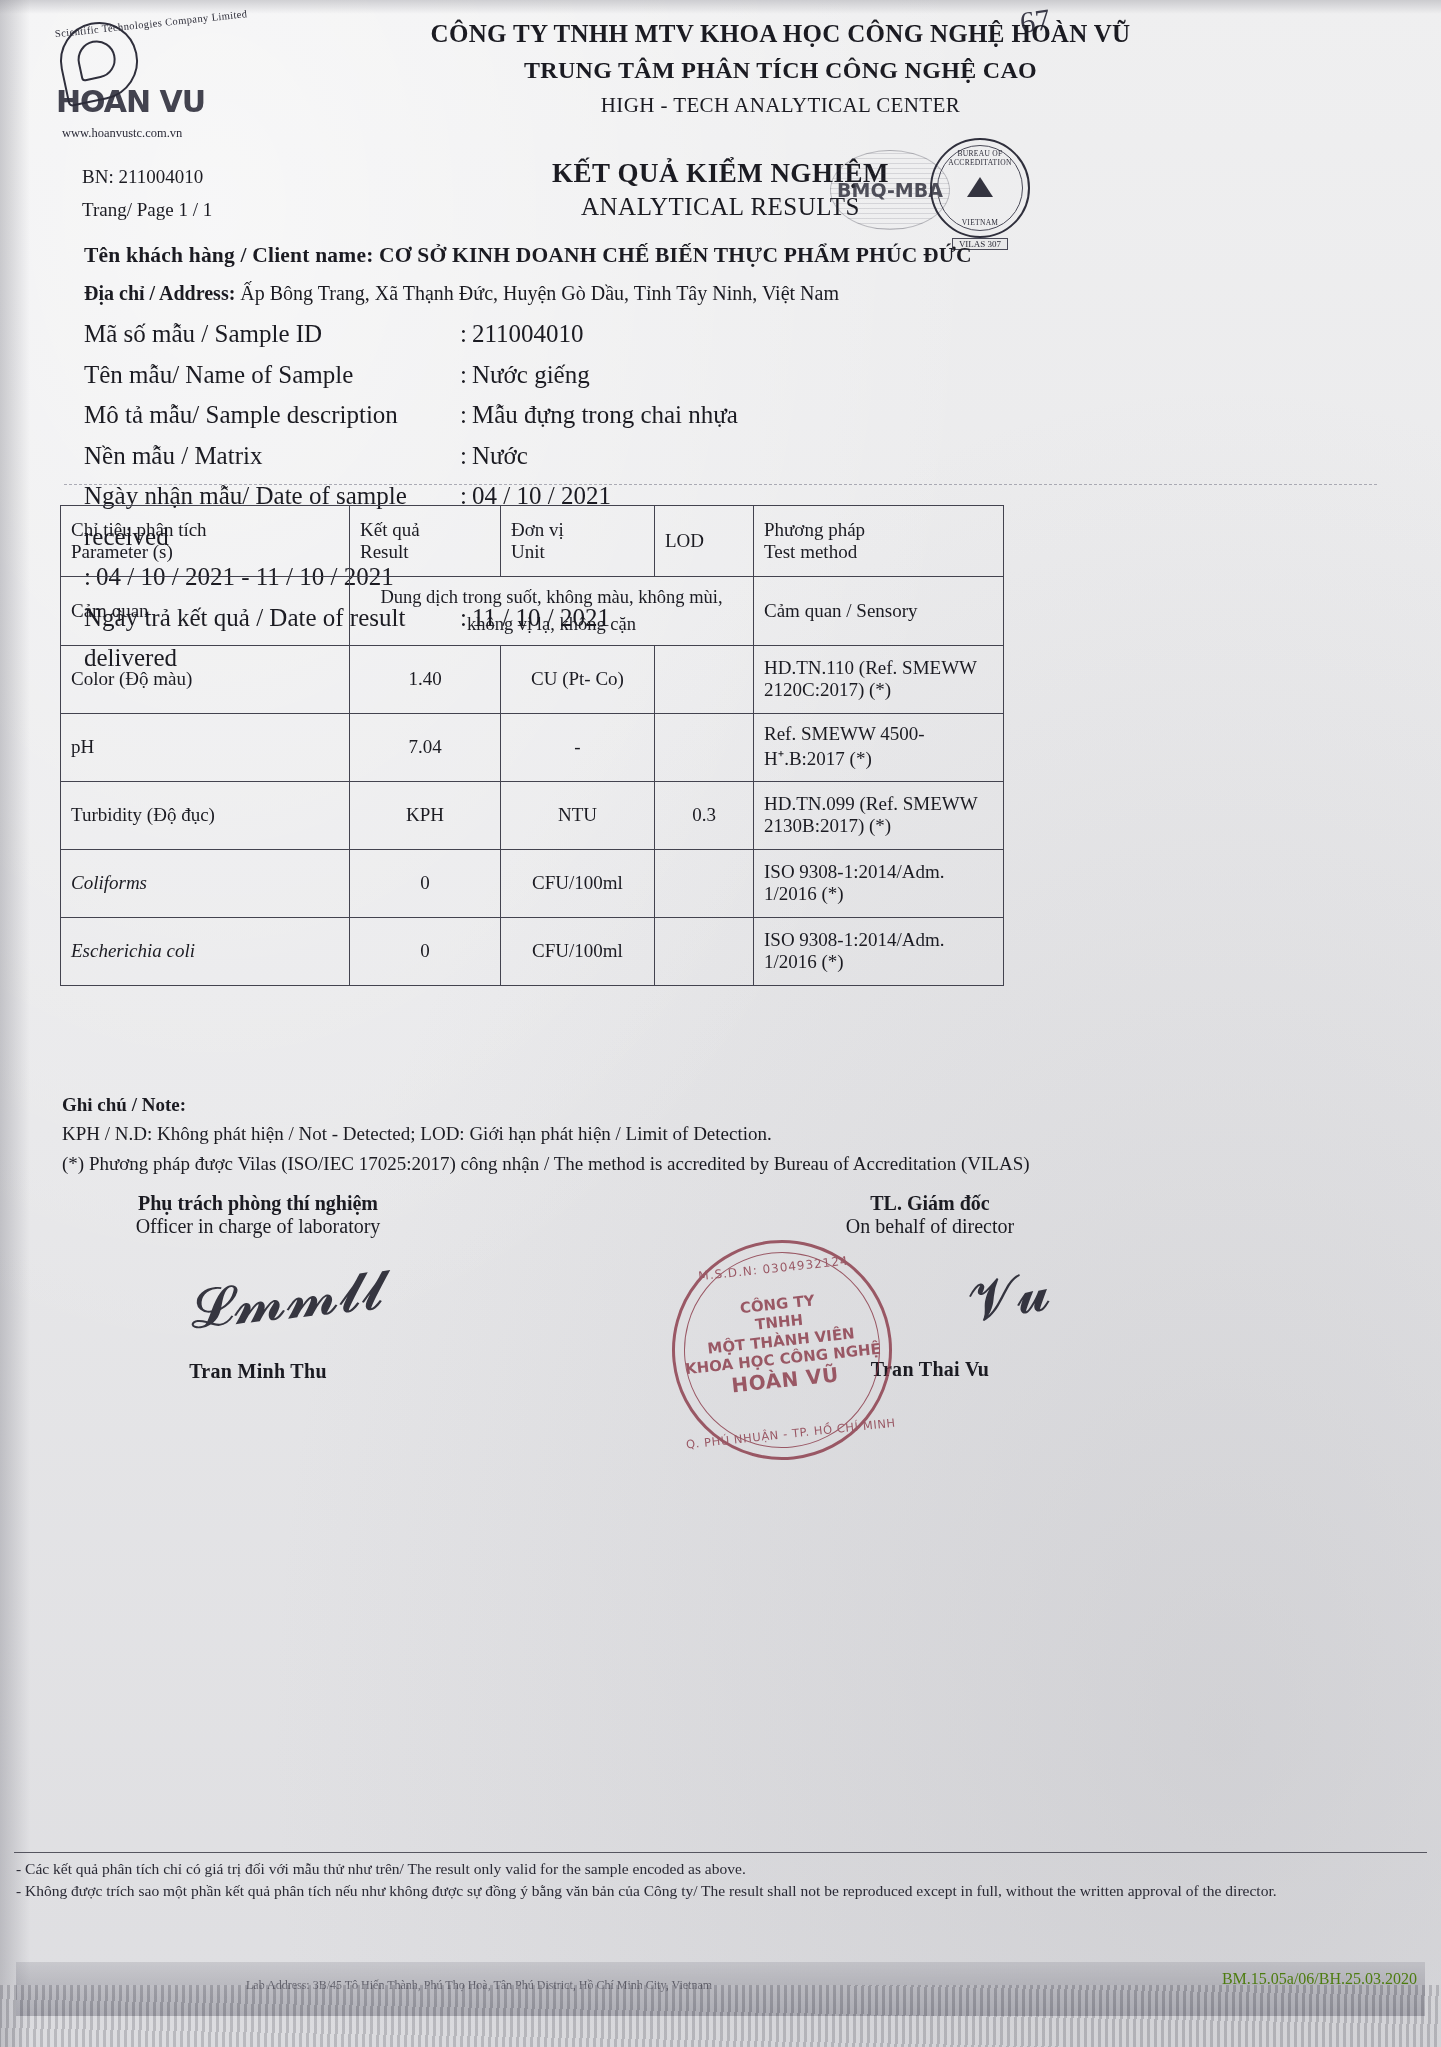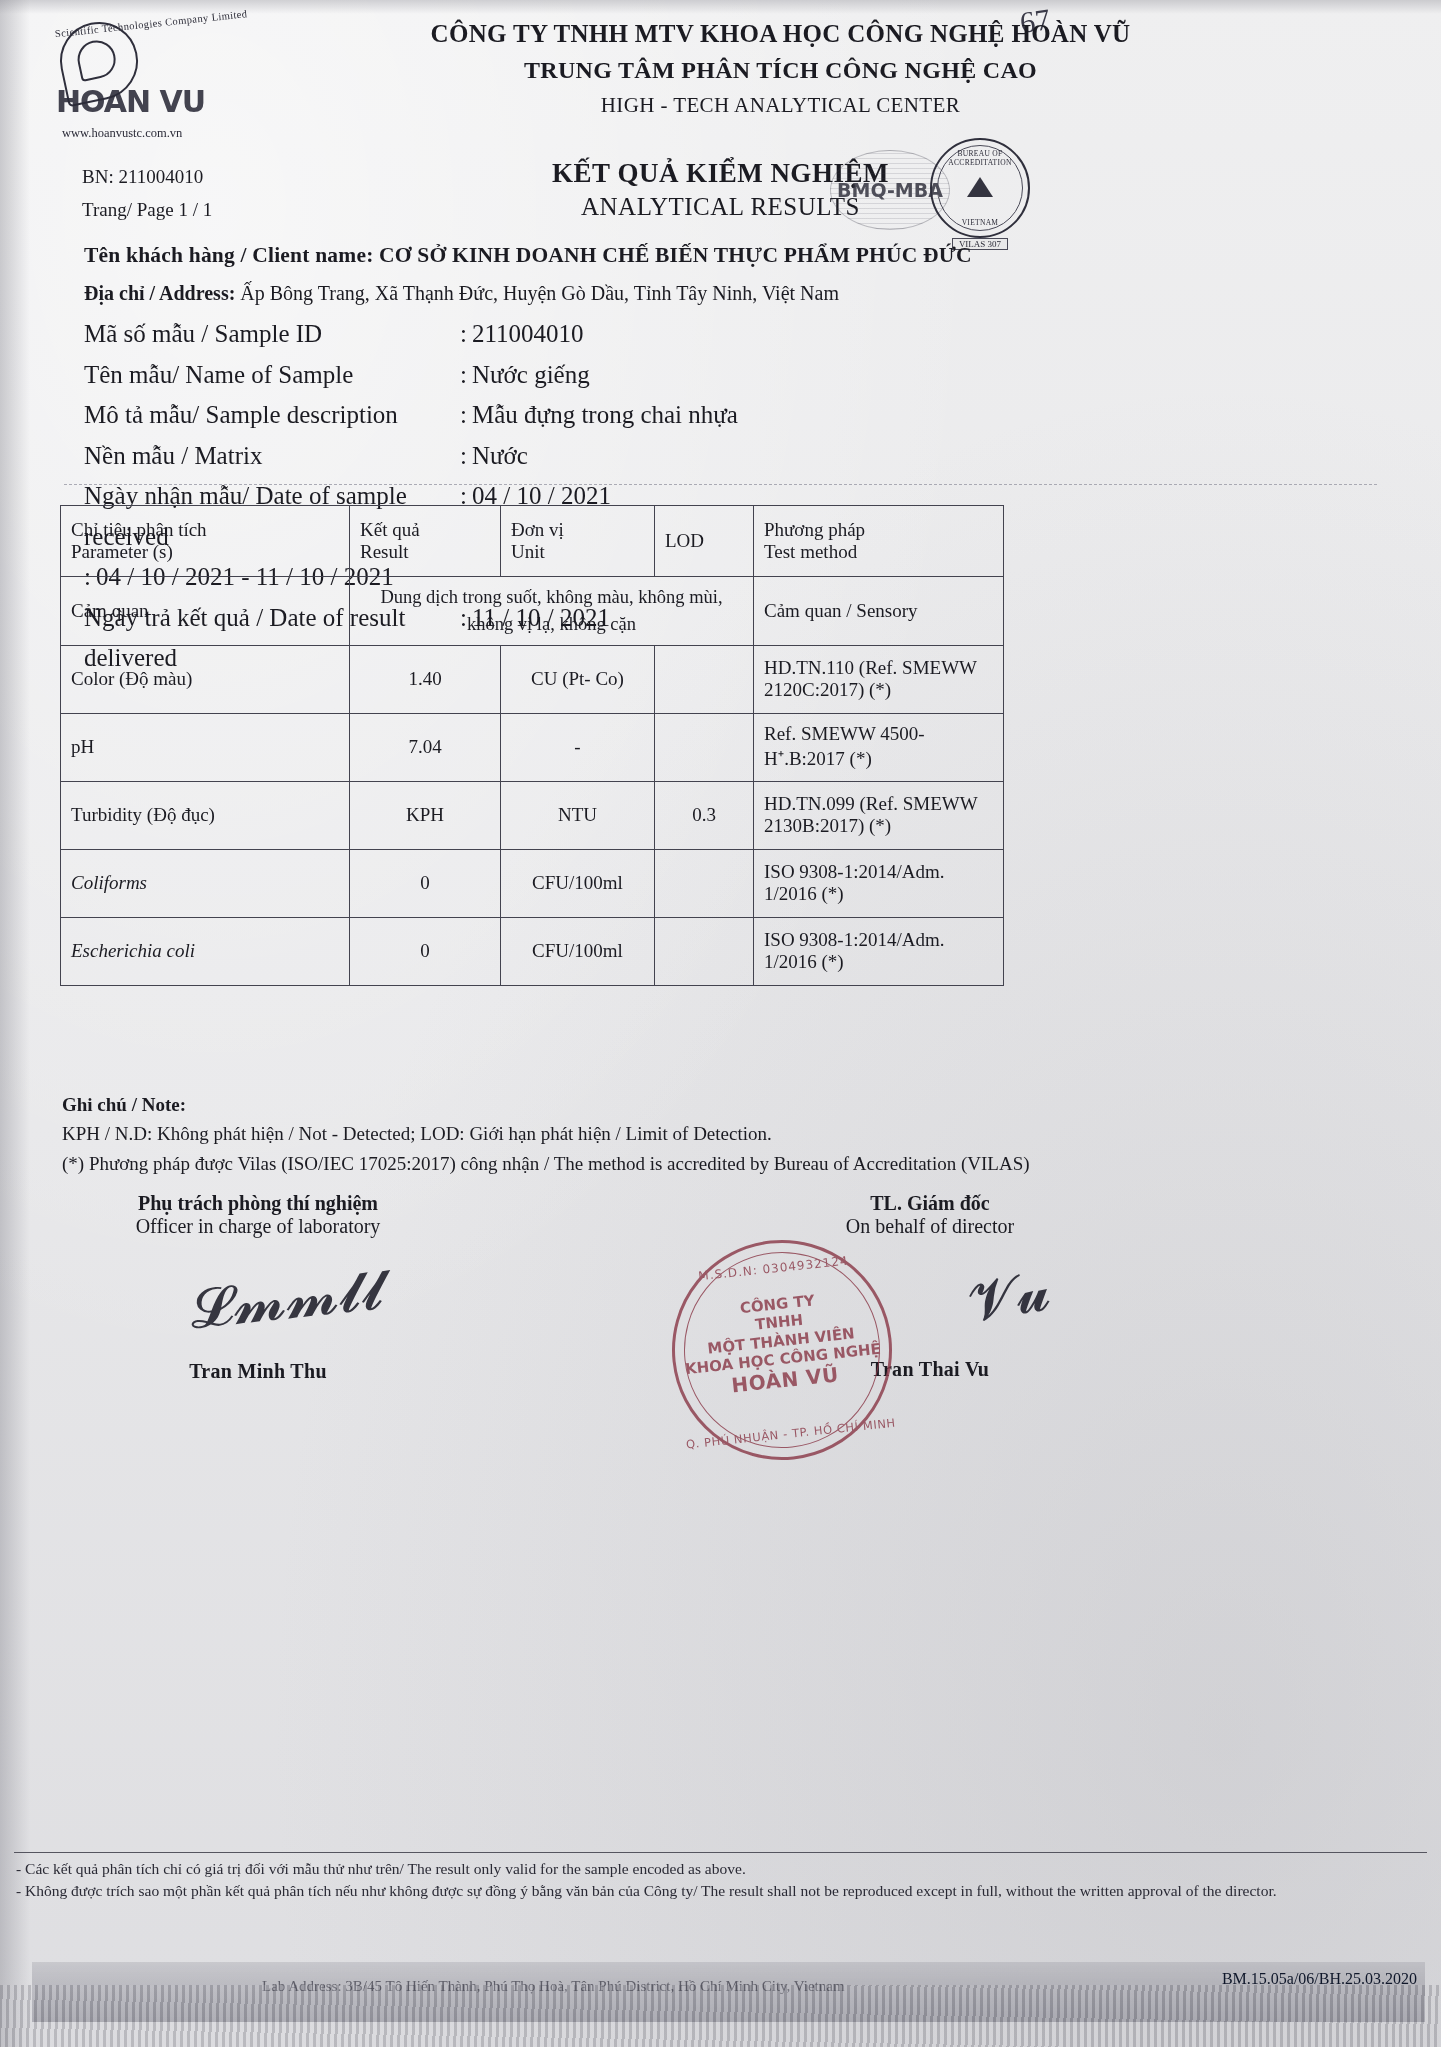--- a/index.html
+++ b/index.html
@@ -404,41 +404,41 @@
     position: absolute;
     left: 16px;
     right: 16px;
     top: 1858px;
     font-size: 15.5px;
     line-height: 1.42;
     color: #2a2a35;
   }
   .footer-addr {
     position: absolute;
-    left: 32px;
+    left: 16px;
     right: 16px;
     top: 1962px;
-    height: 60px;
-    font-size: 15px;
+    height: 54px;
+    font-size: 12px;
     color: #3c3c48;
     background: linear-gradient(180deg, rgba(120,120,132,.22), rgba(90,90,104,.42));
     filter: blur(0.2px);
   }
   .footer-addr .addr-text {
     position: absolute;
     left: 230px;
     top: 16px;
     opacity: .72;
   }
   .footer-code {
     position: absolute;
     right: 24px;
     top: 1970px;
     font-size: 16px;
-    color: #0f172a;
+    color: #4d7c0f;
   }
   .smudge {
     position: absolute;
     left: 0; right: 0;
     top: 1985px;
     height: 62px;
     background:
       repeating-linear-gradient(92deg, rgba(60,60,72,.30) 0 3px, rgba(210,210,216,.25) 3px 7px);
     opacity: .75;
   }

